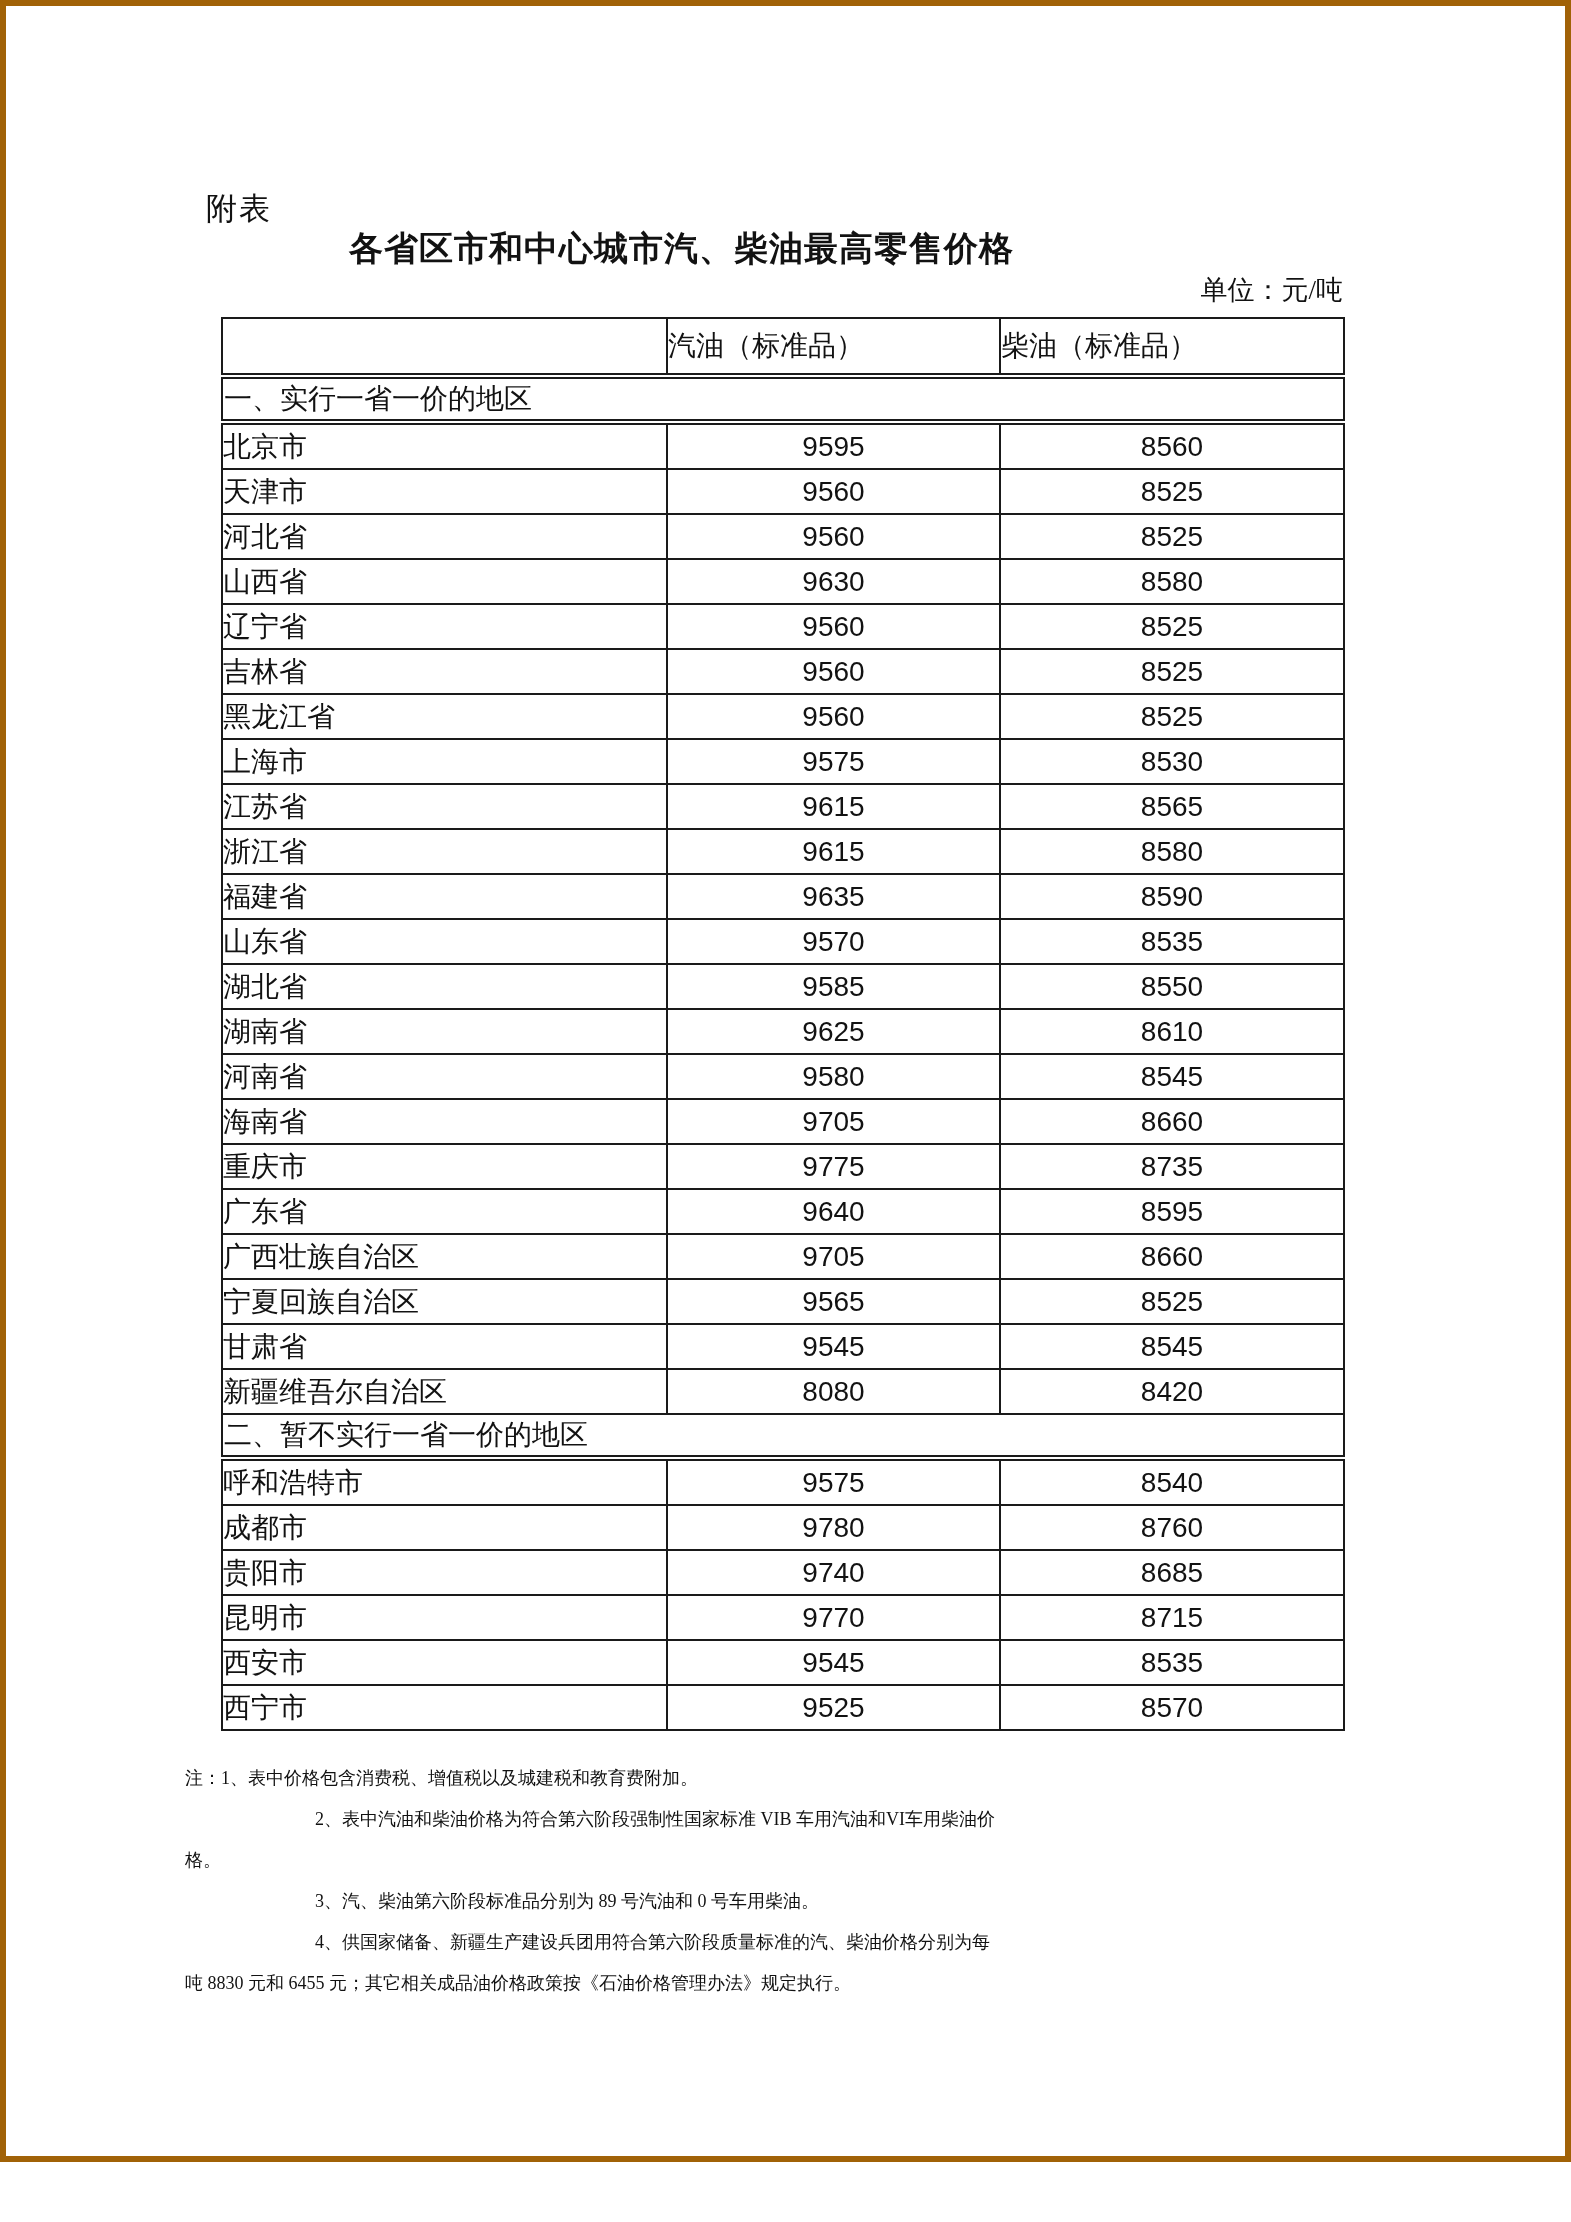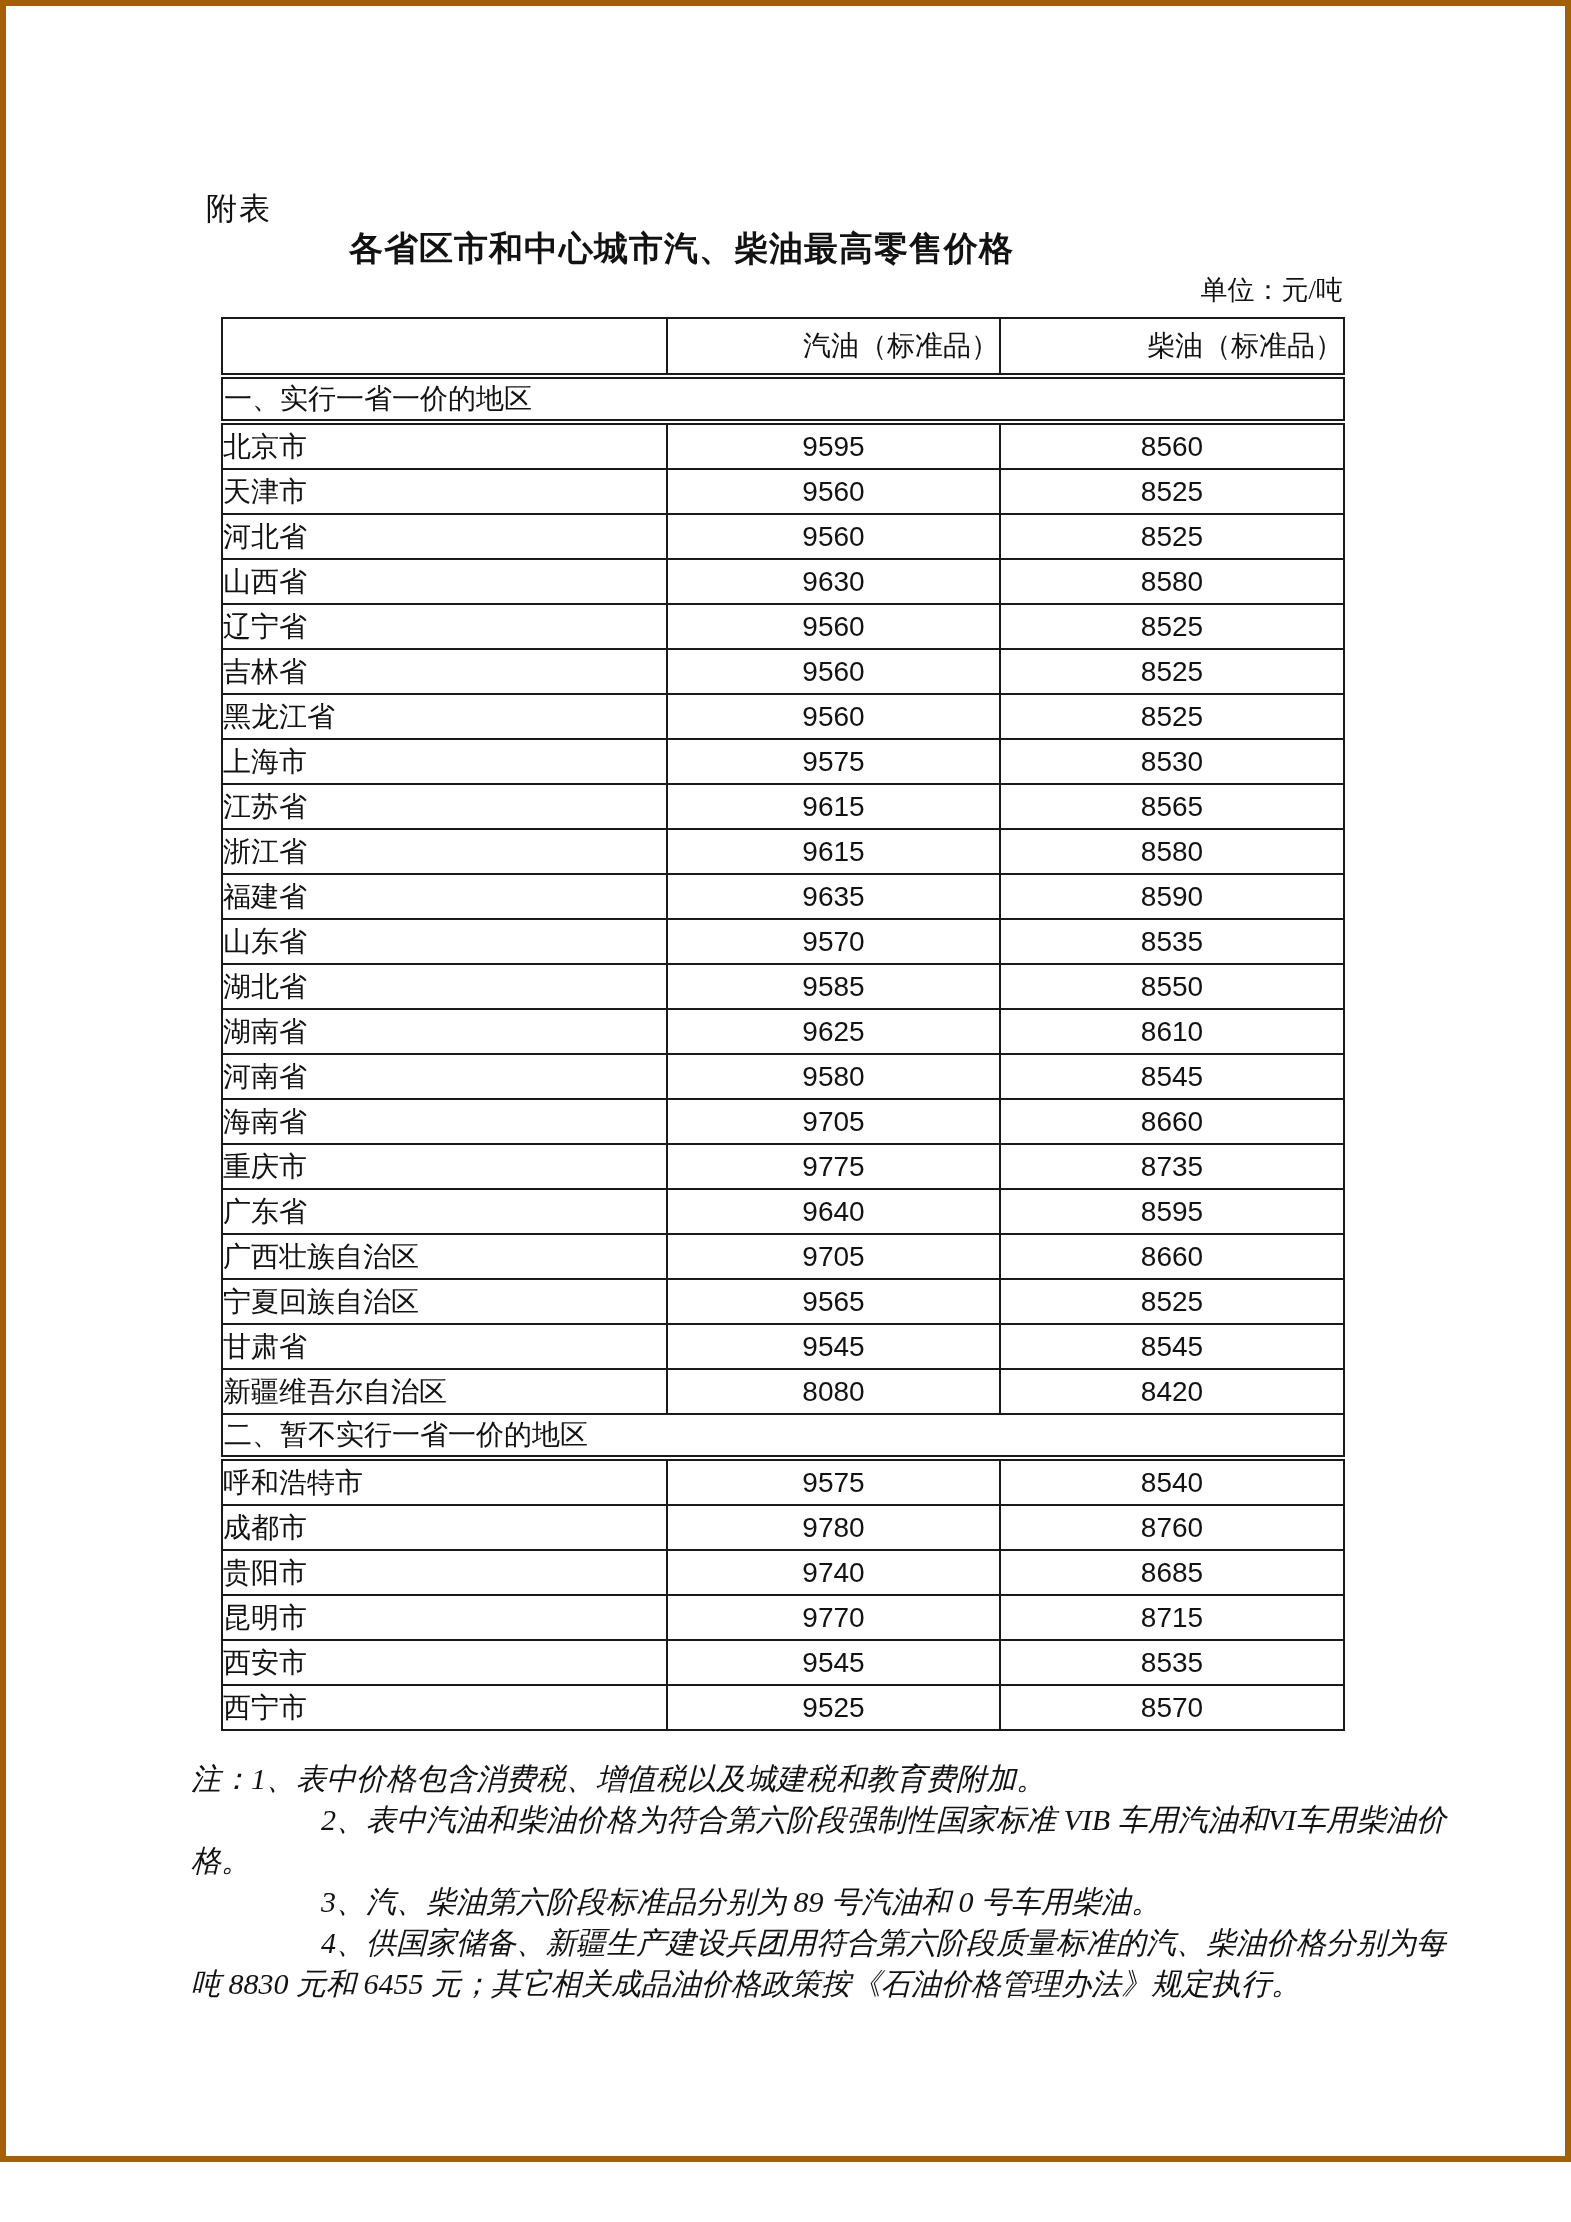--- a/index.html
+++ b/index.html
@@ -53,21 +53,21 @@
   table.price-table td{
     border:2px solid #1a1a1a;
     font-weight:normal;
     font-size:28px;
     padding:0;
     overflow:hidden;
     white-space:nowrap;
   }
   table.price-table thead th{
     height:54px;
-    text-align:right;
+    text-align:left;
     border-bottom:6px double #1a1a1a;
   }
   tr.section-row td{
     height:40px;
     text-align:left;
     padding-left:1px;
     border-bottom:6px double #1a1a1a;
   }
   tr.data-row td{height:43px;}
   td.region{
@@ -75,25 +75,24 @@
     padding-left:105px;
     margin-top:48px;
   }
   td.num{
     text-align:center;
     font-size:29px;
     font-family:Liberation Sans, sans-serif;
   }
   .notes{
     position:absolute;
-    left:185px;
+    left:179px;
     top:1752px;
     width:1290px;
-    font-size:30px;
-    font-style:italic;
+    font-size:18px;
   }
   .notes .note-line{
     line-height:41px;
     white-space:nowrap;
   }
   .notes .indent-item{padding-left:130px;}
   .notes .indent-flush{padding-left:0;}
 </style>
 </head>
 <body>

